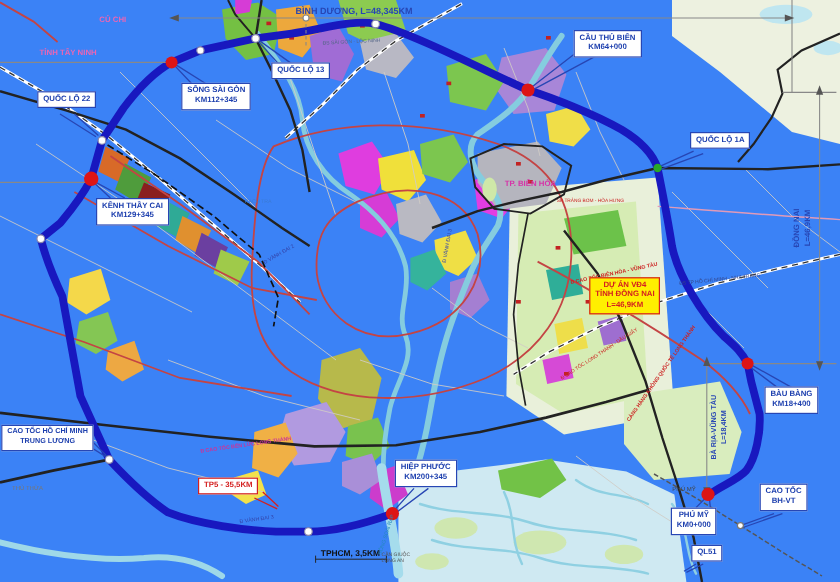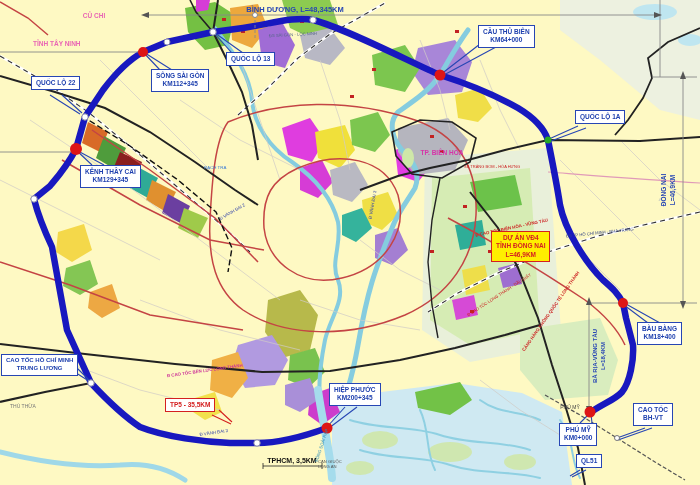--- a/index.html
+++ b/index.html
@@ -1,17 +1,17 @@
 <!DOCTYPE html>
 <html><head>
 <meta charset="utf-8">
 <style>
   html,body{margin:0;padding:0;background:#ffffff;}
   .stage{position:relative;width:700px;height:485px;overflow:hidden;
-         background:#fef9c3;font-family:"Liberation Sans",sans-serif;}
+         background:#3b82f6;font-family:"Liberation Sans",sans-serif;}
   .stage svg{position:absolute;left:0;top:0;}
   .co{position:absolute;background:#ffffff;border:1.5px solid #2746b4;color:#1d3fae;
       font-weight:bold;font-size:6.5px;line-height:1.3;text-align:center;
       padding:2px 4px;white-space:nowrap;z-index:5;}
   .co .l{display:block;}
   .co-red{border-color:#d42020;color:#d42020;}
   .co-yellow{background:#ffef00;border-color:#d42020;color:#d42020;}
   .co-ctb{left:478px;top:25px;}
   .co-ql13{left:226px;top:52px;}
   .co-ssg{left:151px;top:69px;}

